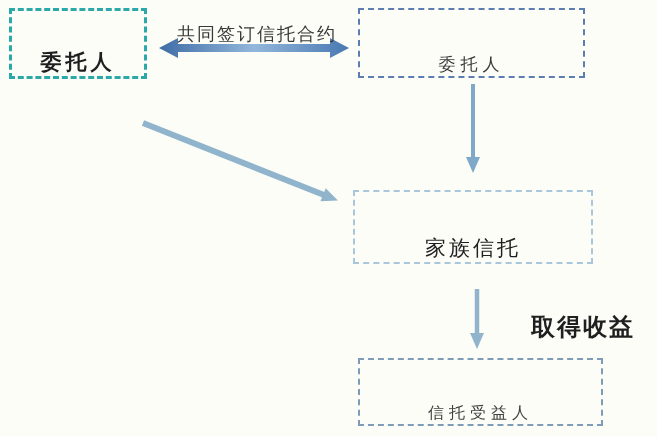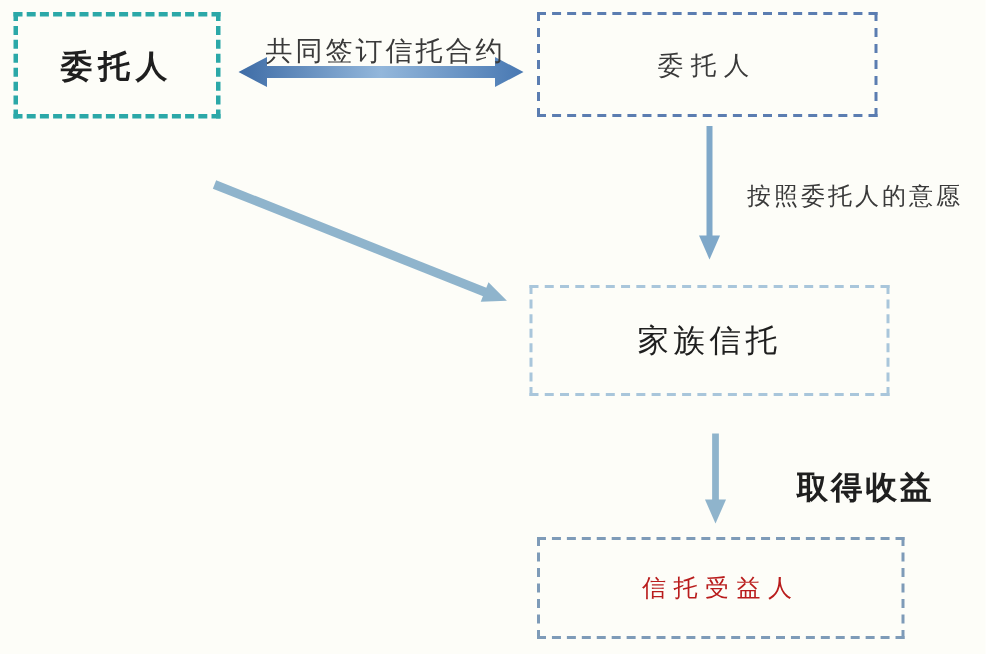--- a/index.html
+++ b/index.html
@@ -16,21 +16,21 @@
   }
   .arrow-layer {
     position: absolute;
     left: 0; top: 0;
     width: 657px; height: 436px;
     pointer-events: none;
   }
   .node {
     position: absolute;
     display: flex;
-    align-items: center;
+    align-items: flex-end;
     justify-content: center;
     box-sizing: border-box;
     color: #1f1f1f;
     background: transparent;
     white-space: nowrap;
   }
   .node-settlor-left {
     left: 9px; top: 8px; width: 138px; height: 71px;
     border: 3px dashed #2BA8A8;
     font-size: 21px; font-weight: bold; letter-spacing: 4px;
@@ -41,21 +41,21 @@
     font-size: 17px; letter-spacing: 5px; color: #3a3a3a;
   }
   .node-family-trust {
     left: 353px; top: 190px; width: 240px; height: 74px;
     border: 2px dashed #A9C6DB;
     font-size: 21px; font-weight: normal; letter-spacing: 3px;
   }
   .node-beneficiary {
     left: 358px; top: 358px; width: 245px; height: 68px;
     border: 2px dashed #7E9BB8;
-    font-size: 16px; letter-spacing: 5px; color: #b91c1c;
+    font-size: 16px; letter-spacing: 5px; color: #404040;
   }
   .edge-label {
     position: absolute;
     color: #3a3a3a;
     white-space: nowrap;
   }
   .label-sign-contract {
     left: 168px; top: 22px; width: 178px;
     text-align: center;
     font-size: 18px; letter-spacing: 2px;
@@ -63,21 +63,21 @@
   .label-property-transfer {
     left: 231px; top: 112px;
     font-size: 17px; letter-spacing: 3px;
   }
   .label-settlor-wish {
     left: 498px; top: 121px;
     font-size: 16px; letter-spacing: 2px;
   }
   .label-receive-income {
     left: 531px; top: 311px;
-    font-size: 21px; font-weight: bold; letter-spacing: 2px;
+    font-size: 24px; font-weight: bold; letter-spacing: 2px;
     color: #1f1f1f;
   }
 </style>
 </head>
 <body>
 
 <div class="canvas">
 
   <svg class="arrow-layer" viewBox="0 0 657 436" xmlns="http://www.w3.org/2000/svg">
     <defs>
@@ -115,17 +115,16 @@
     <span>家族信托</span>
   </div>
 
   <div class="node node-beneficiary">
     <span>信托受益人</span>
   </div>
 
   <div class="edge-label label-sign-contract">共同签订信托合约</div>
 
 
-  <div class="edge-label label-settlor-wish">按照委托人的意愿</div>
 
   <div class="edge-label label-receive-income">取得收益</div>
 
 </div>
 
 </body></html>

